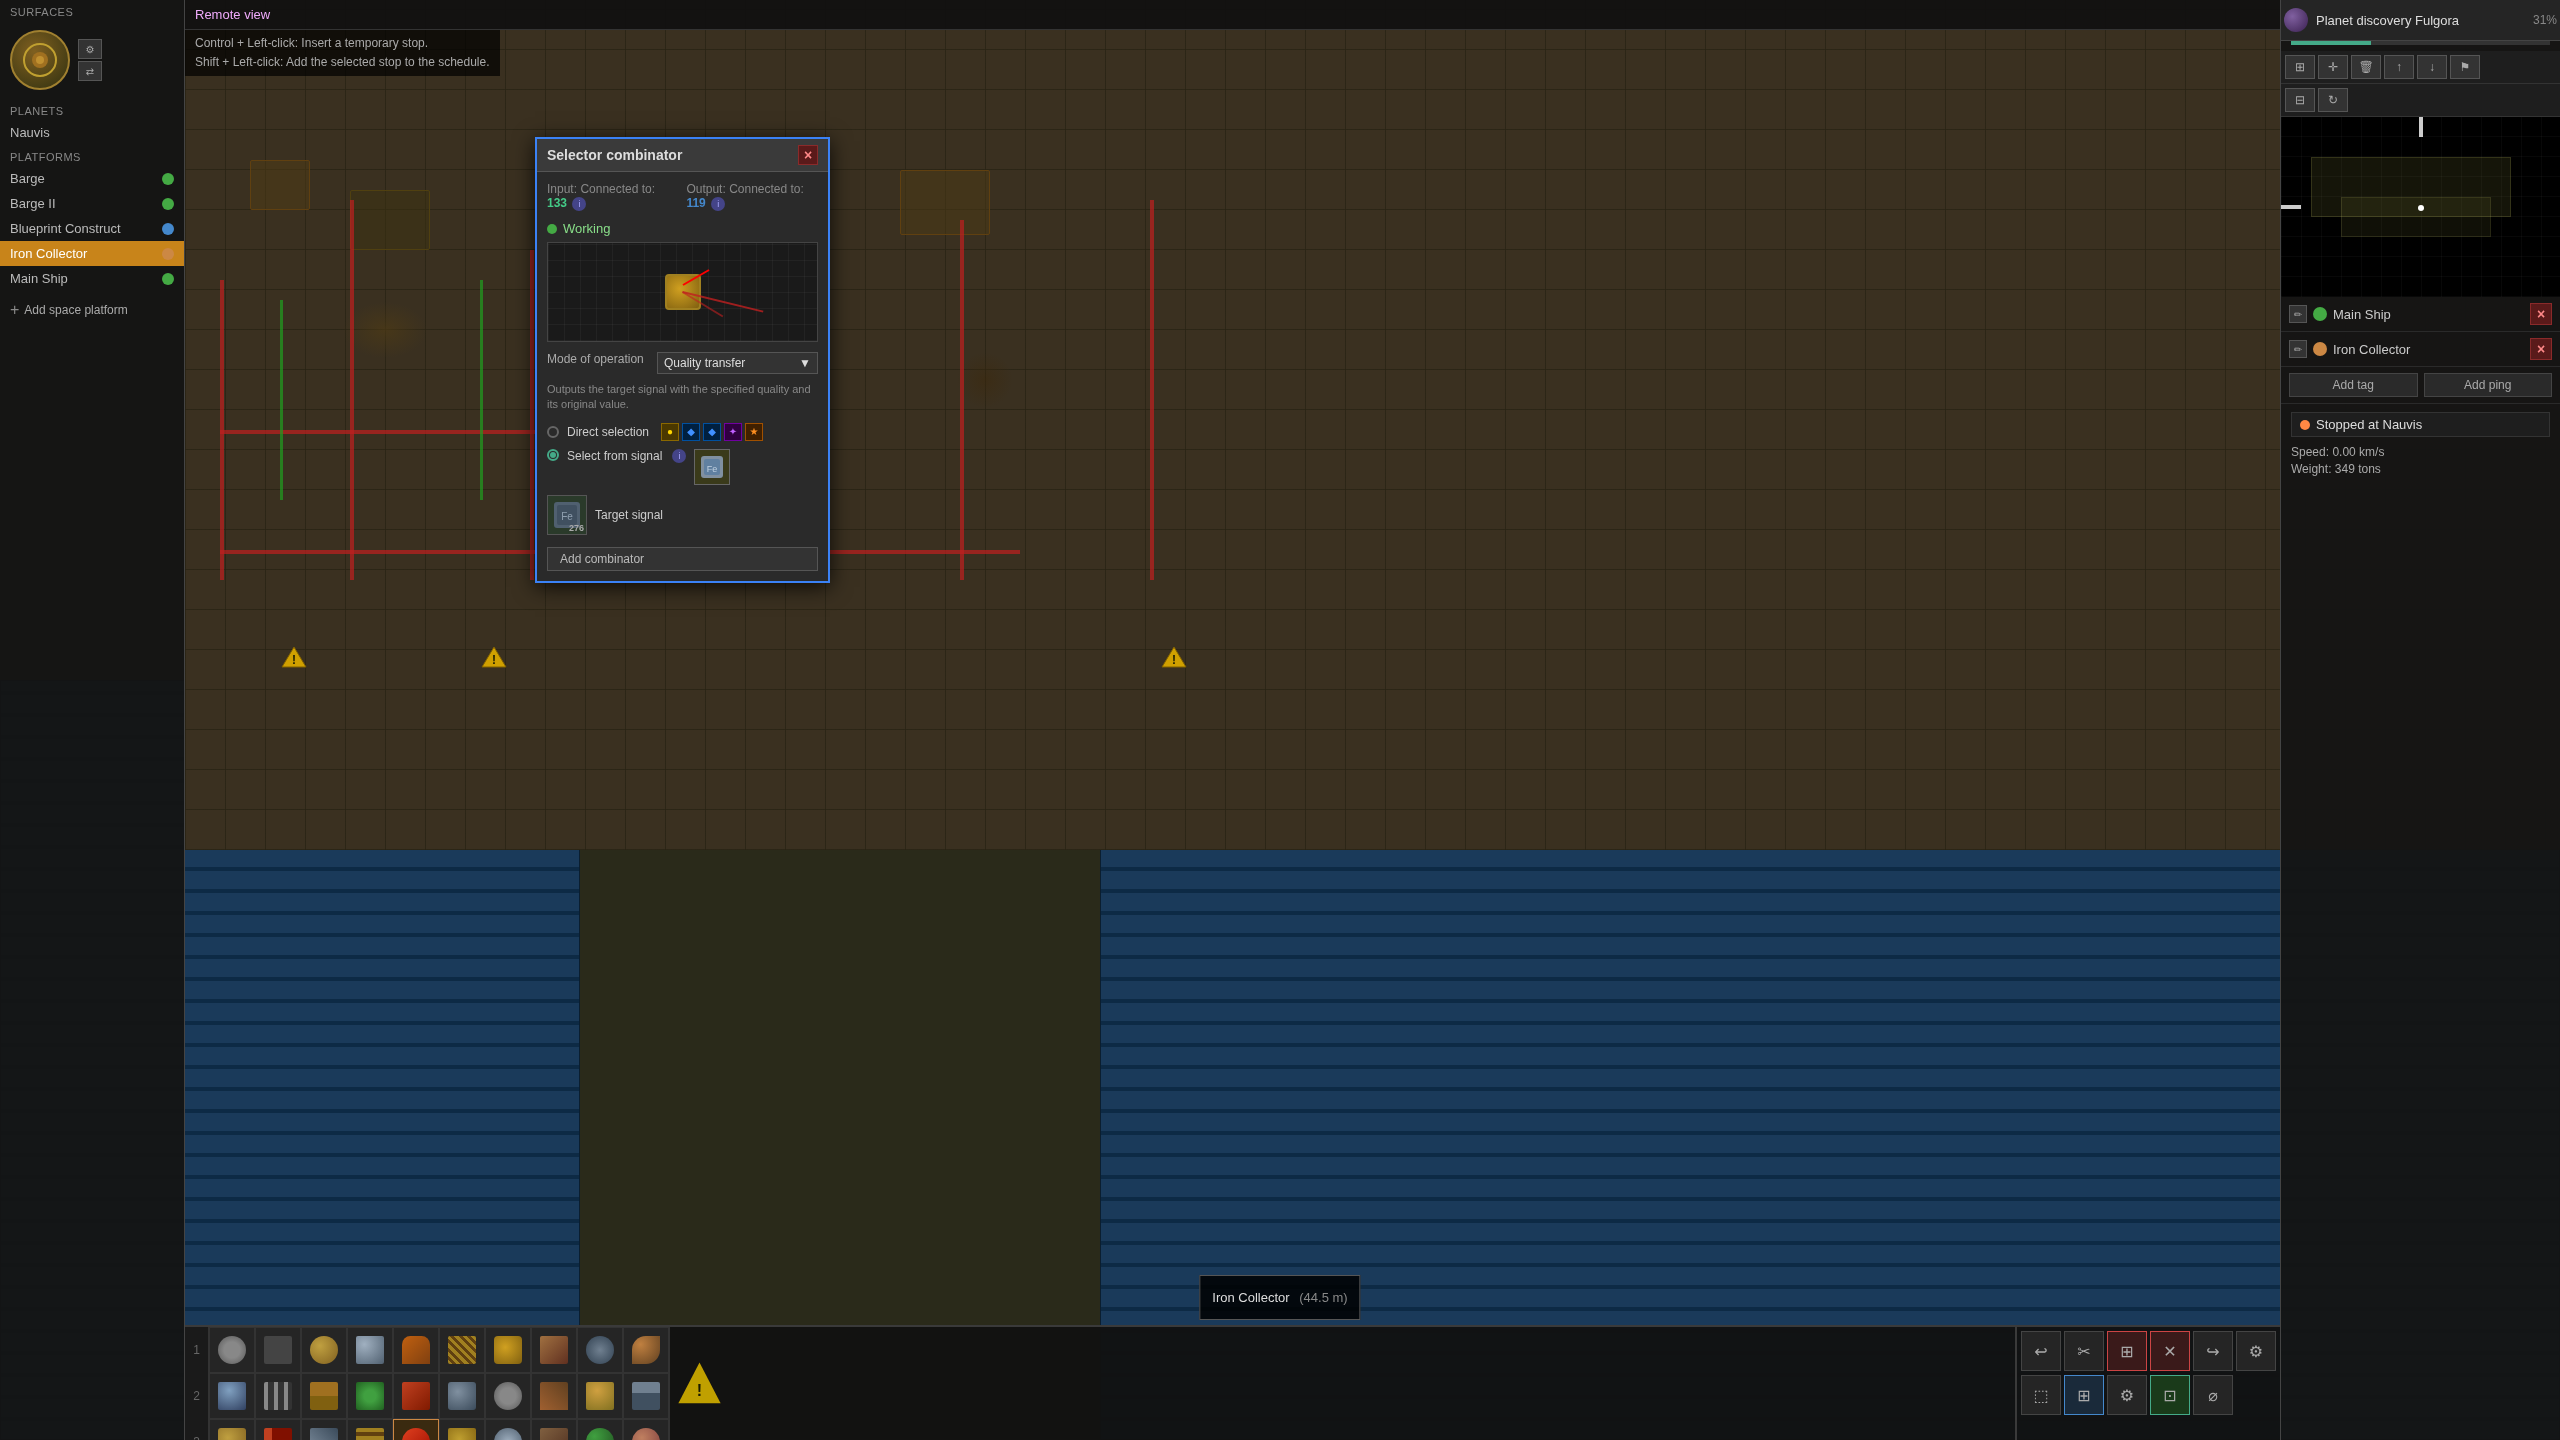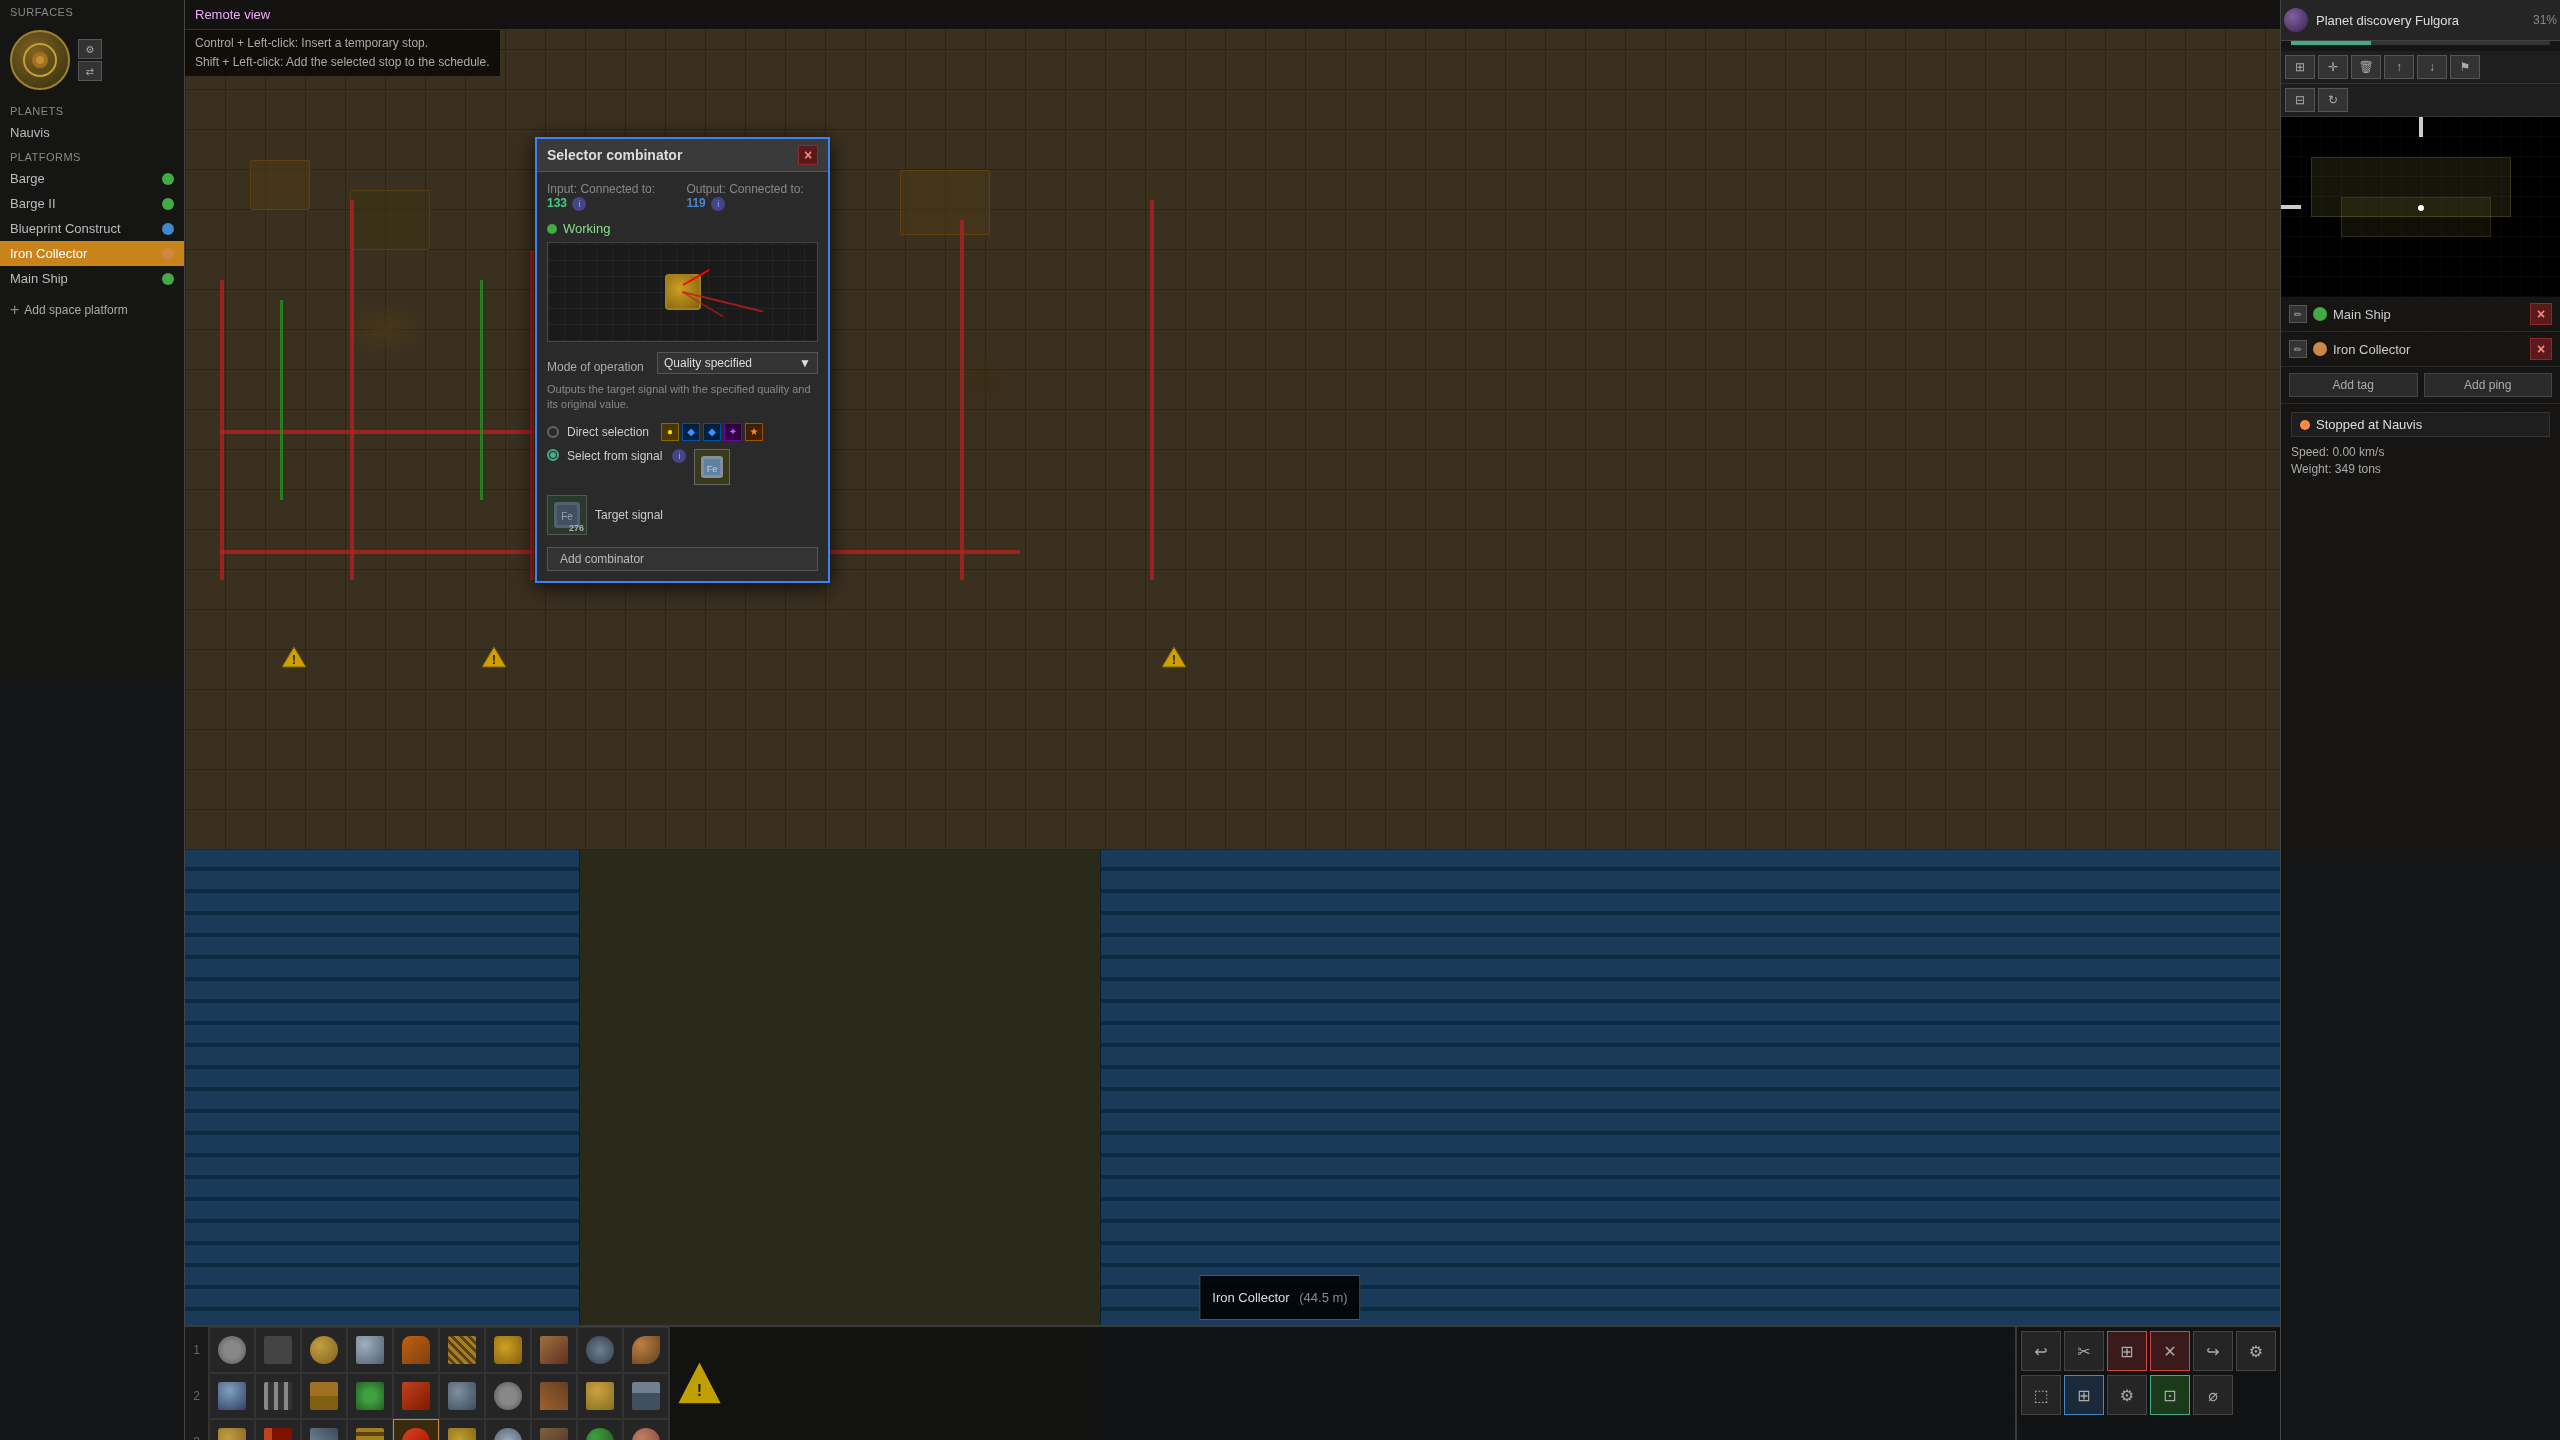--- a/index.html
+++ b/index.html
@@ -543,21 +543,21 @@
       width: 30px;
       height: 2px;
       background: #f00;
       transform-origin: left center;
       transform: rotate(-30deg);
     }
 
     
     .mode-row {
       display: flex;
-      align-items: flex-end;
+      align-items: flex-start;
       margin-bottom: 8px;
       font-size: 12px;
       color: #aaa;
     }
 
     .mode-label {
       min-width: 110px;
     }
 
     .mode-select {
@@ -1092,21 +1092,21 @@
 
         <svg style="position:absolute;inset:0;width:100%;height:100%;">
           <line x1="50%" y1="50%" x2="80%" y2="70%" stroke="#c02020" stroke-width="2" opacity="0.8"></line>
           <line x1="50%" y1="50%" x2="65%" y2="75%" stroke="#c02020" stroke-width="2" opacity="0.6"></line>
         </svg>
       </div>
 
       <div class="mode-row">
         <span class="mode-label">Mode of operation</span>
         <div class="mode-select">
-          <span>Quality specified</span>
+          <span>Quality transfer</span>
           <span>▼</span>
         </div>
       </div>
 
       <div class="mode-description">Outputs the target signal with the specified quality and its original value.</div>
 
       <div class="radio-row">
         <div class="radio-circle"></div>
         <span>Direct selection</span>
         <div class="quality-icons">

